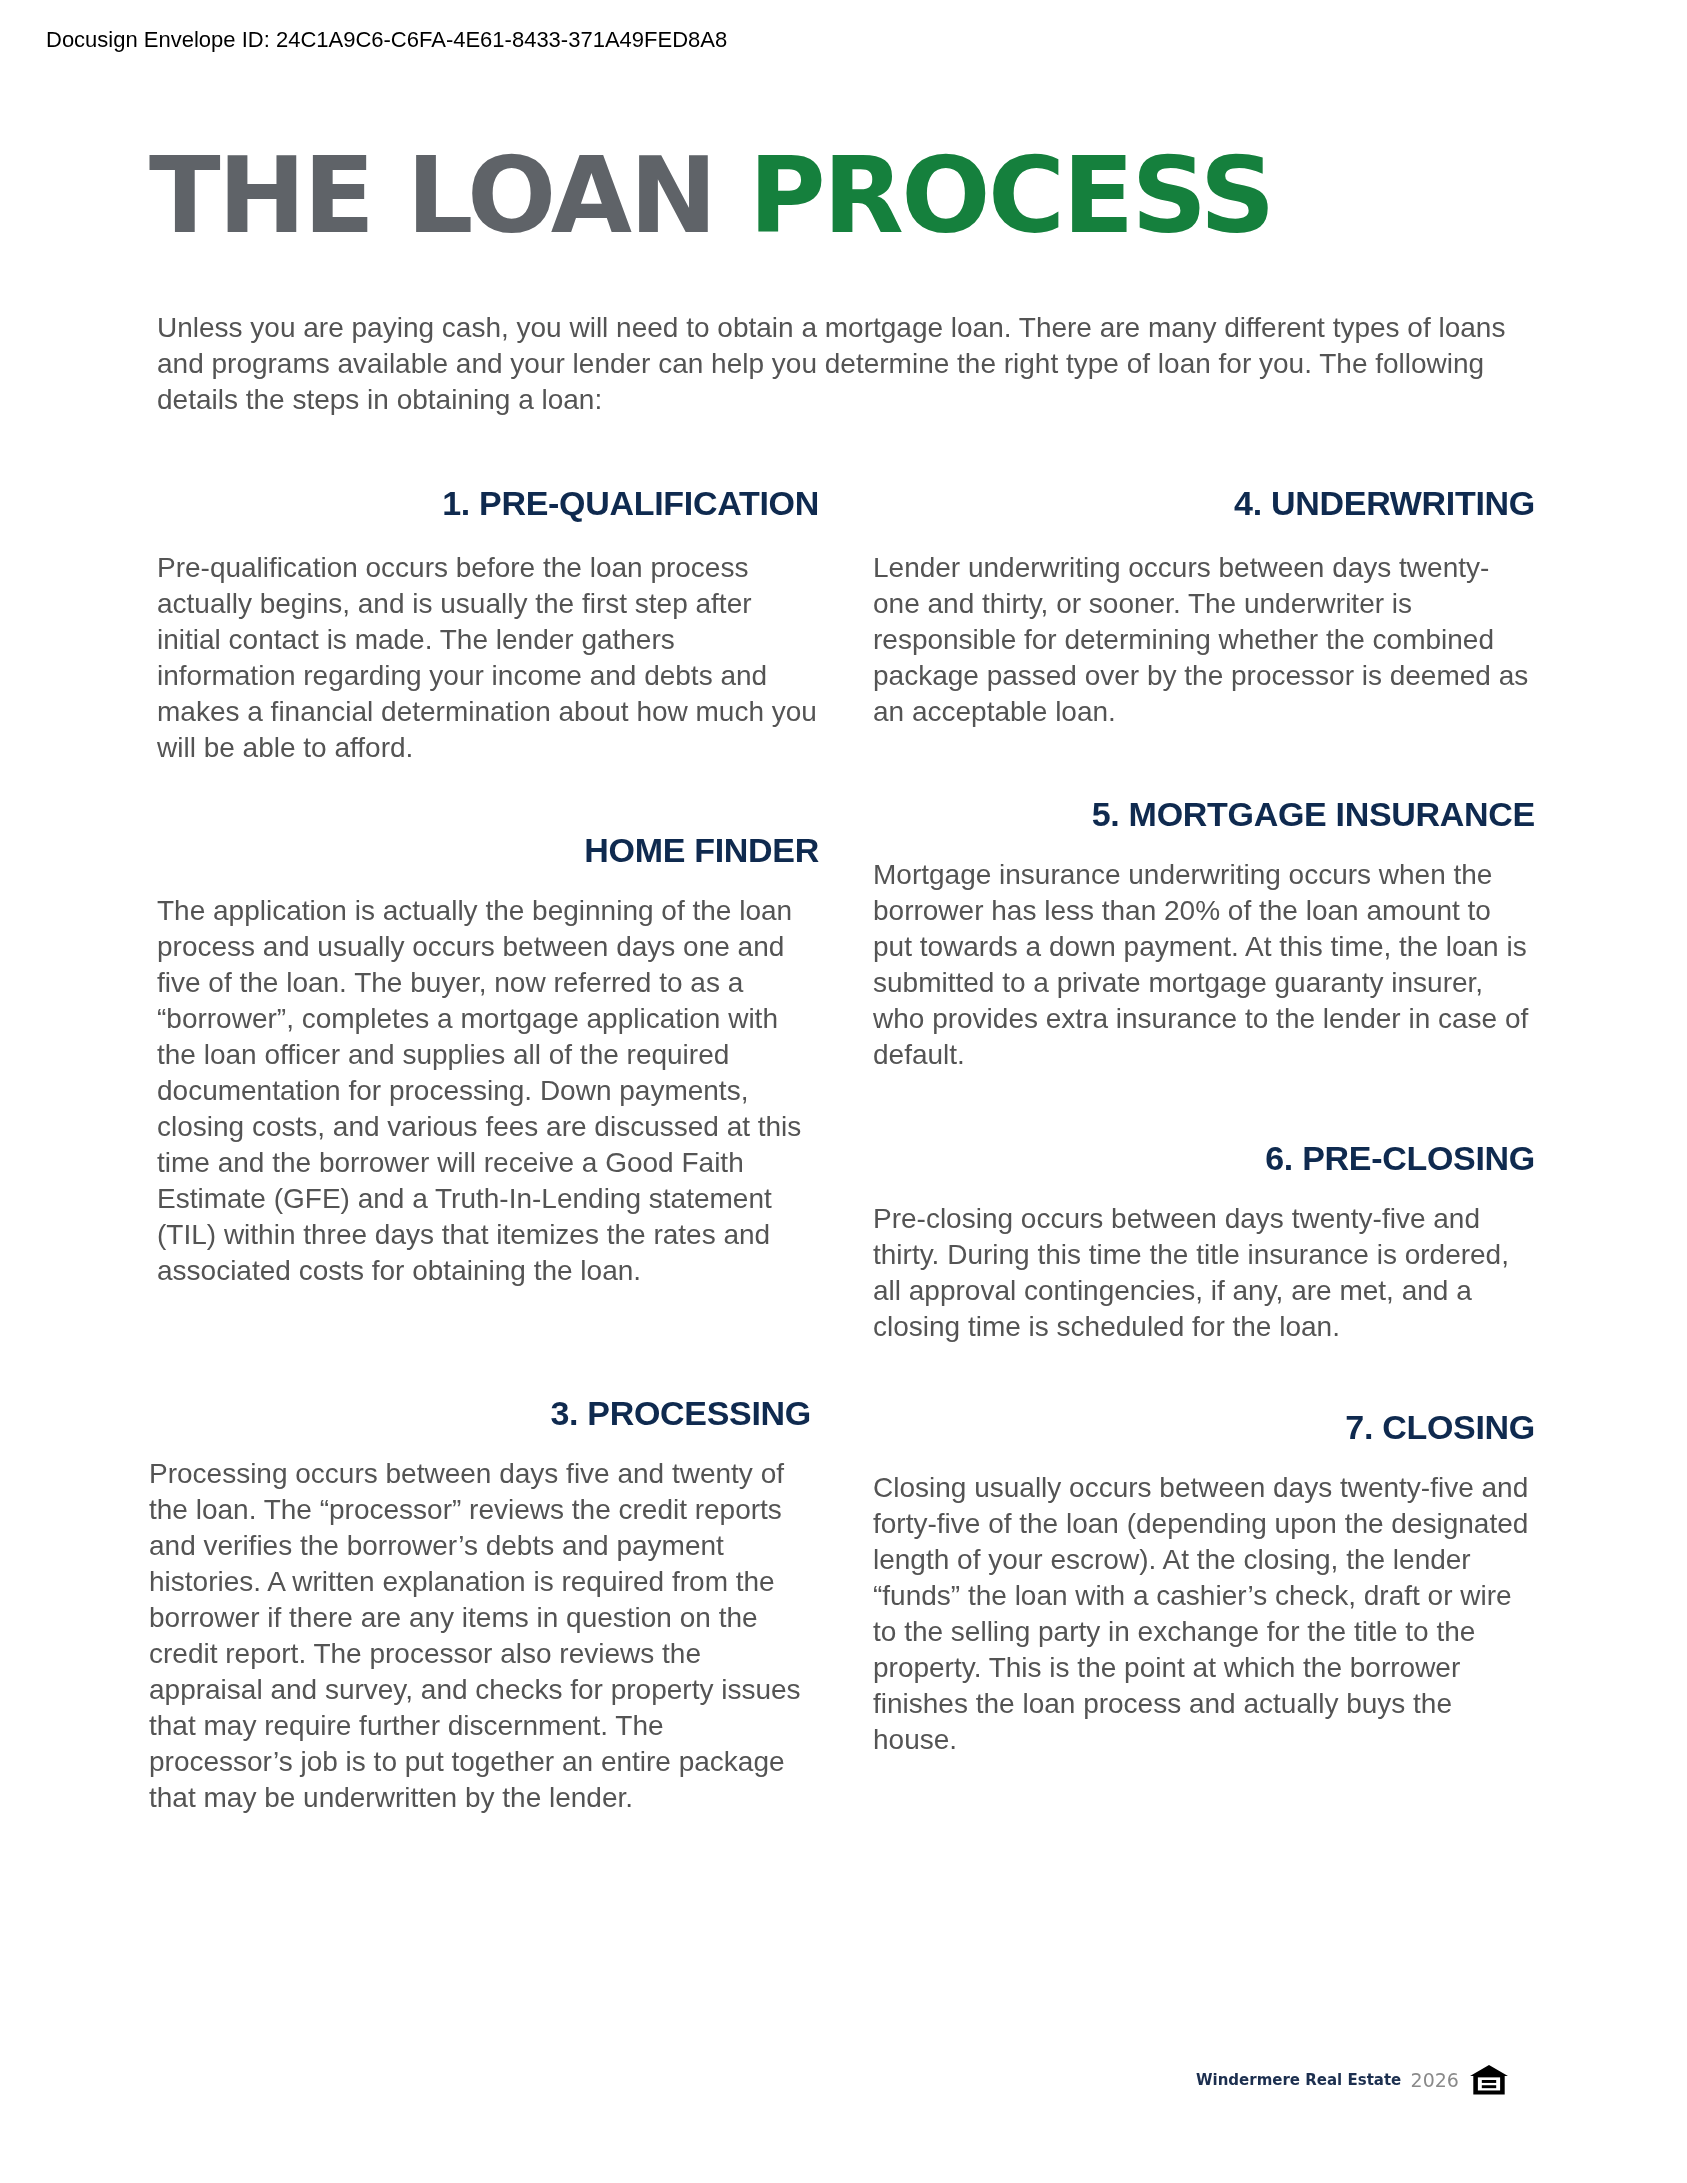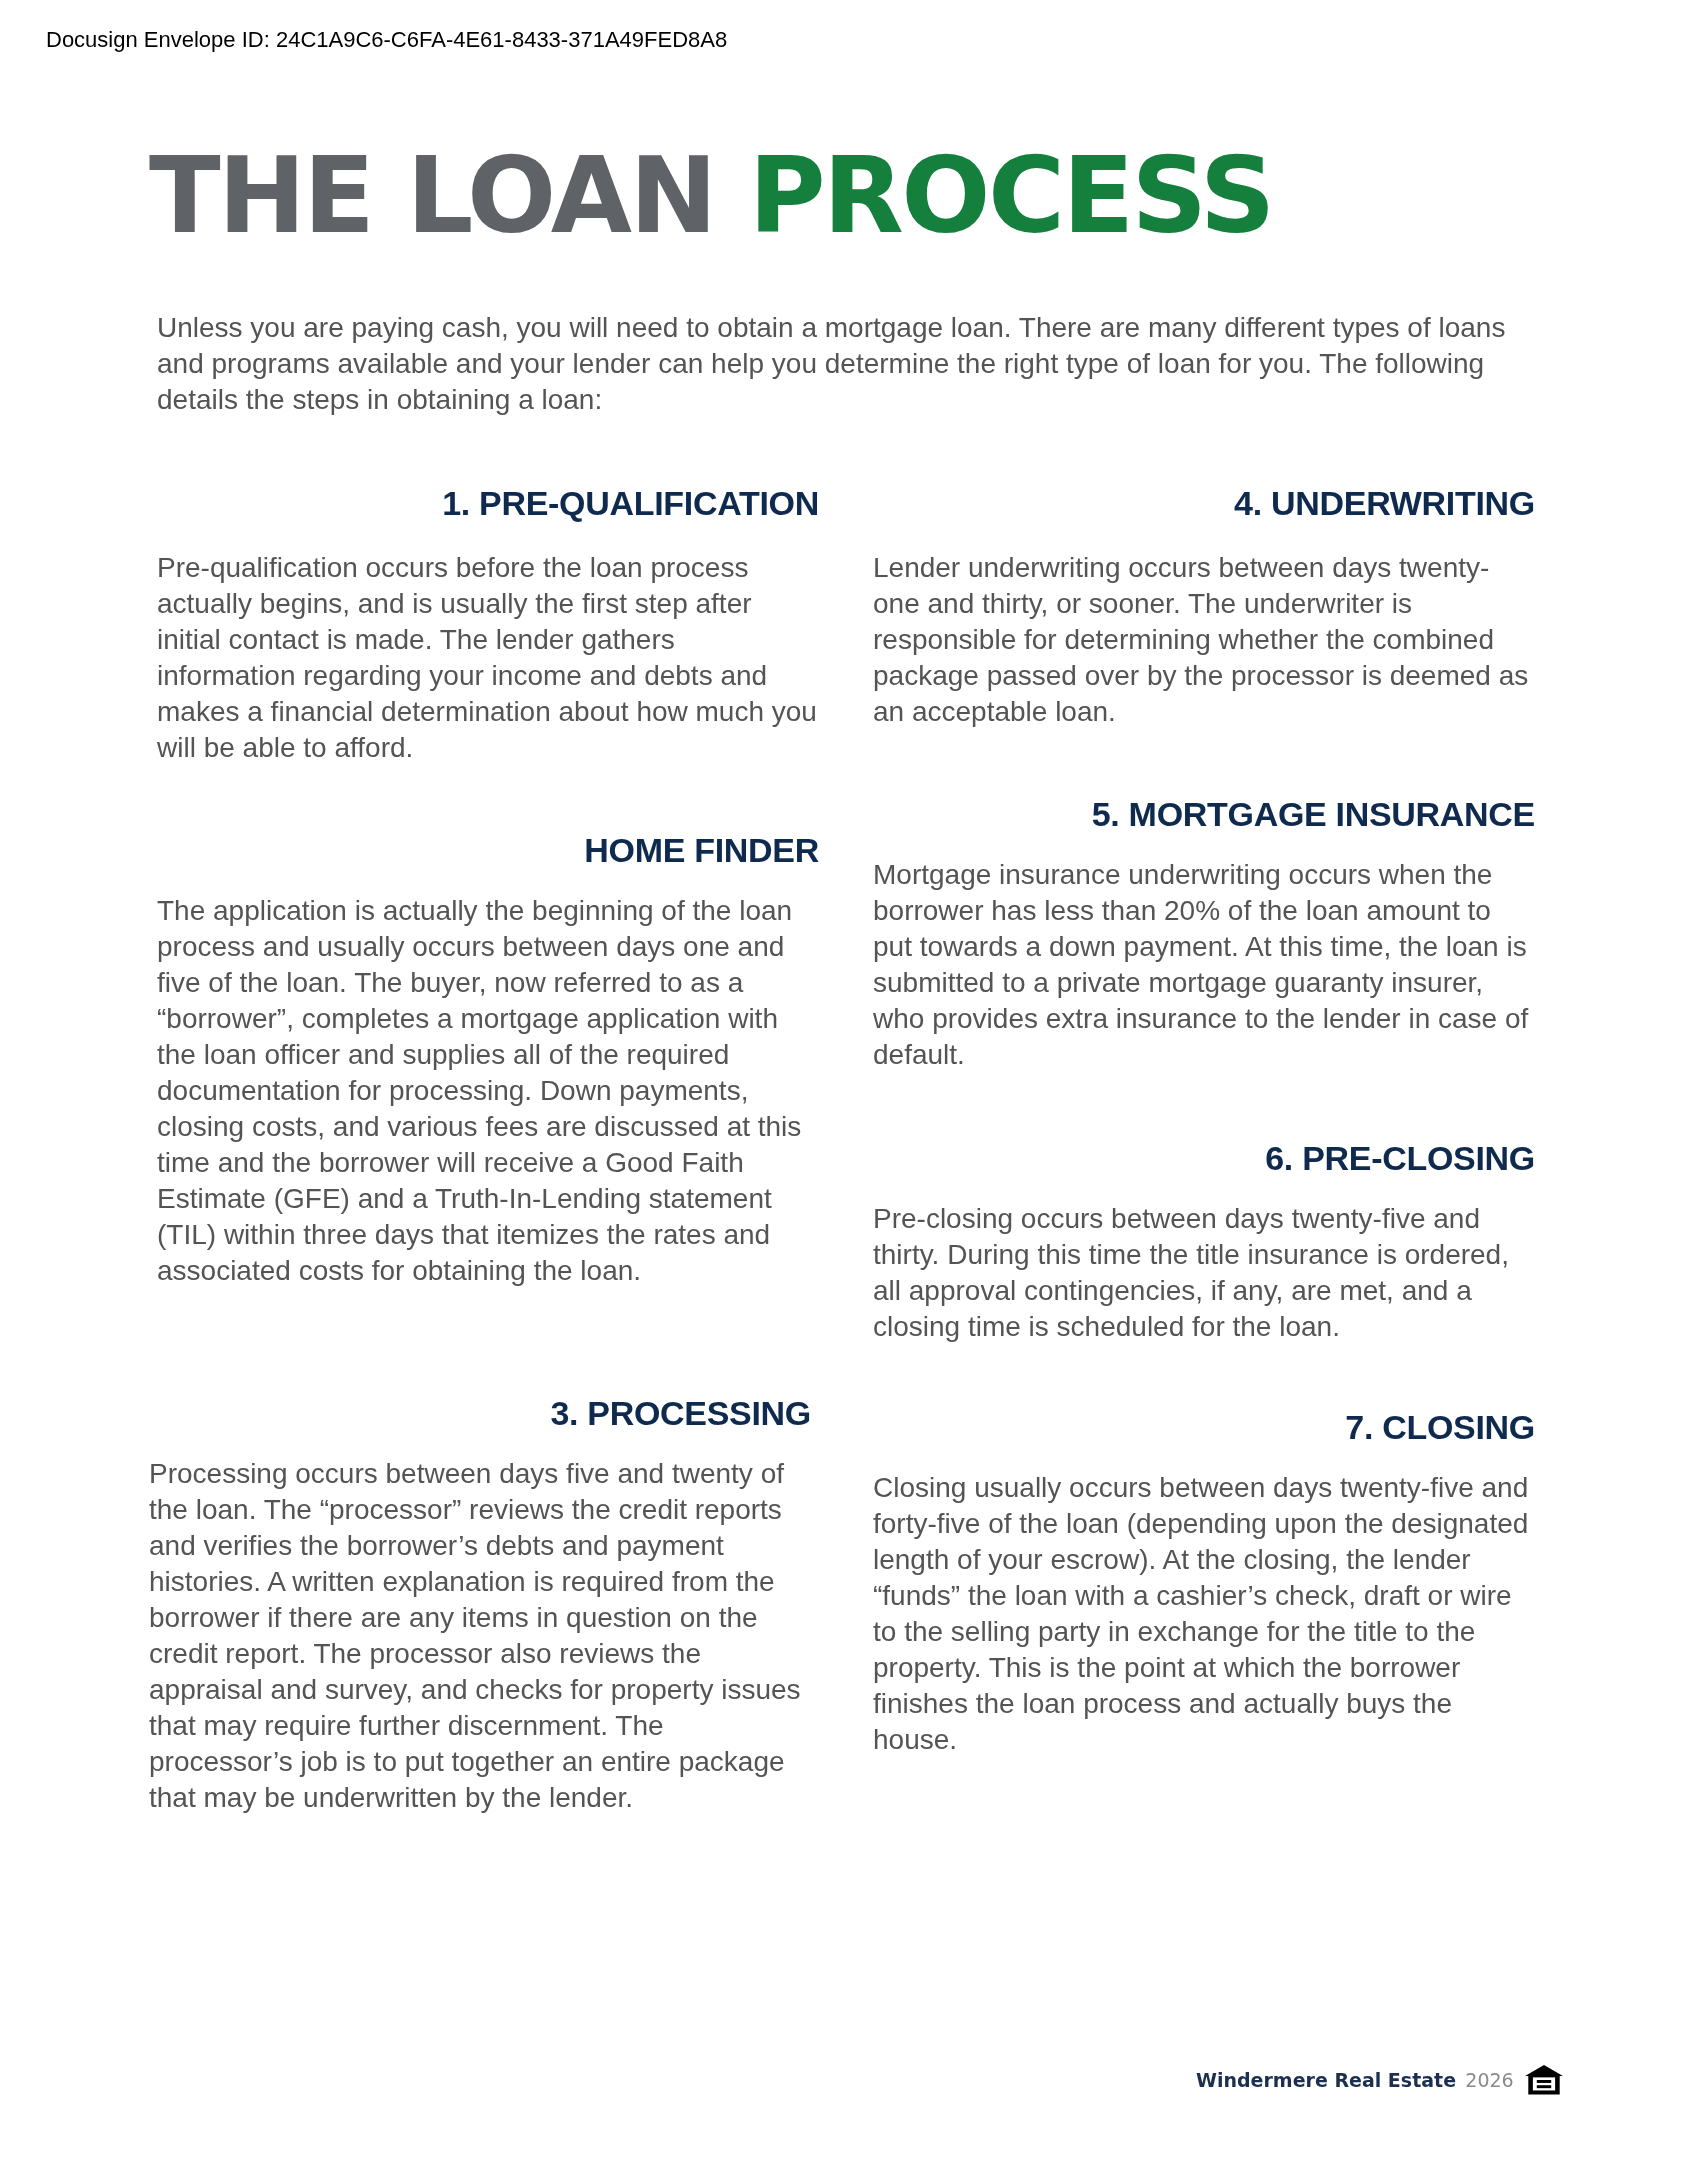--- a/index.html
+++ b/index.html
@@ -6,21 +6,21 @@
   body { width: 1687px; height: 2183px; position: relative; overflow: hidden; font-family: "Liberation Sans", sans-serif; }
   .envelope { position: absolute; left: 46px; top: 26.5px; font-family: "Liberation Sans", sans-serif; font-size: 22px; color: #000; letter-spacing: 0px; }
   .title { position: absolute; left: 149px; top: 144px; margin: 0; font-family: "DejaVu Sans", sans-serif; font-weight: bold; font-size: 105px; line-height: 1; letter-spacing: -2.6px; white-space: nowrap; transform: scaleX(1.0); transform-origin: left top; }
   .title .t1 { color: #5f6368; }
   .title .t2 { color: #15803d; }
   .intro { position: absolute; left: 157px; top: 310px; width: 1389px; margin: 0; font-size: 28px; line-height: 36px; color: #545454; }
   .sec { position: absolute; width: 662px; }
   .sec h2 { margin: 0; font-family: "Liberation Sans", sans-serif; font-weight: bold; font-size: 34px; line-height: 40px; color: #0f2a4f; letter-spacing: -0.3px; text-align: right; }
   .sec p { margin: 0; font-size: 28px; line-height: 36px; color: #545454; }
   .footer { position: absolute; left: 1196px; top: 2063px; display: flex; align-items: center; gap: 9.3px; }
-  .footer .brand { font-family: "DejaVu Sans", sans-serif; font-size: 19px; color: #1c2f4f; font-weight: bold; }
+  .footer .brand { font-family: "DejaVu Sans", sans-serif; font-size: 15px; color: #1c2f4f; font-weight: bold; }
   .footer .year { font-family: "DejaVu Sans", sans-serif; font-size: 19px; color: #8a8a8a; }
   .footer svg { display: block; }
 </style>
 </head>
 <body>
 
 <div class="envelope">Docusign Envelope ID: 24C1A9C6-C6FA-4E61-8433-371A49FED8A8</div>
 
 <h1 class="title"><span class="t1">THE LOAN </span><span class="t2">PROCESS</span></h1>
 

